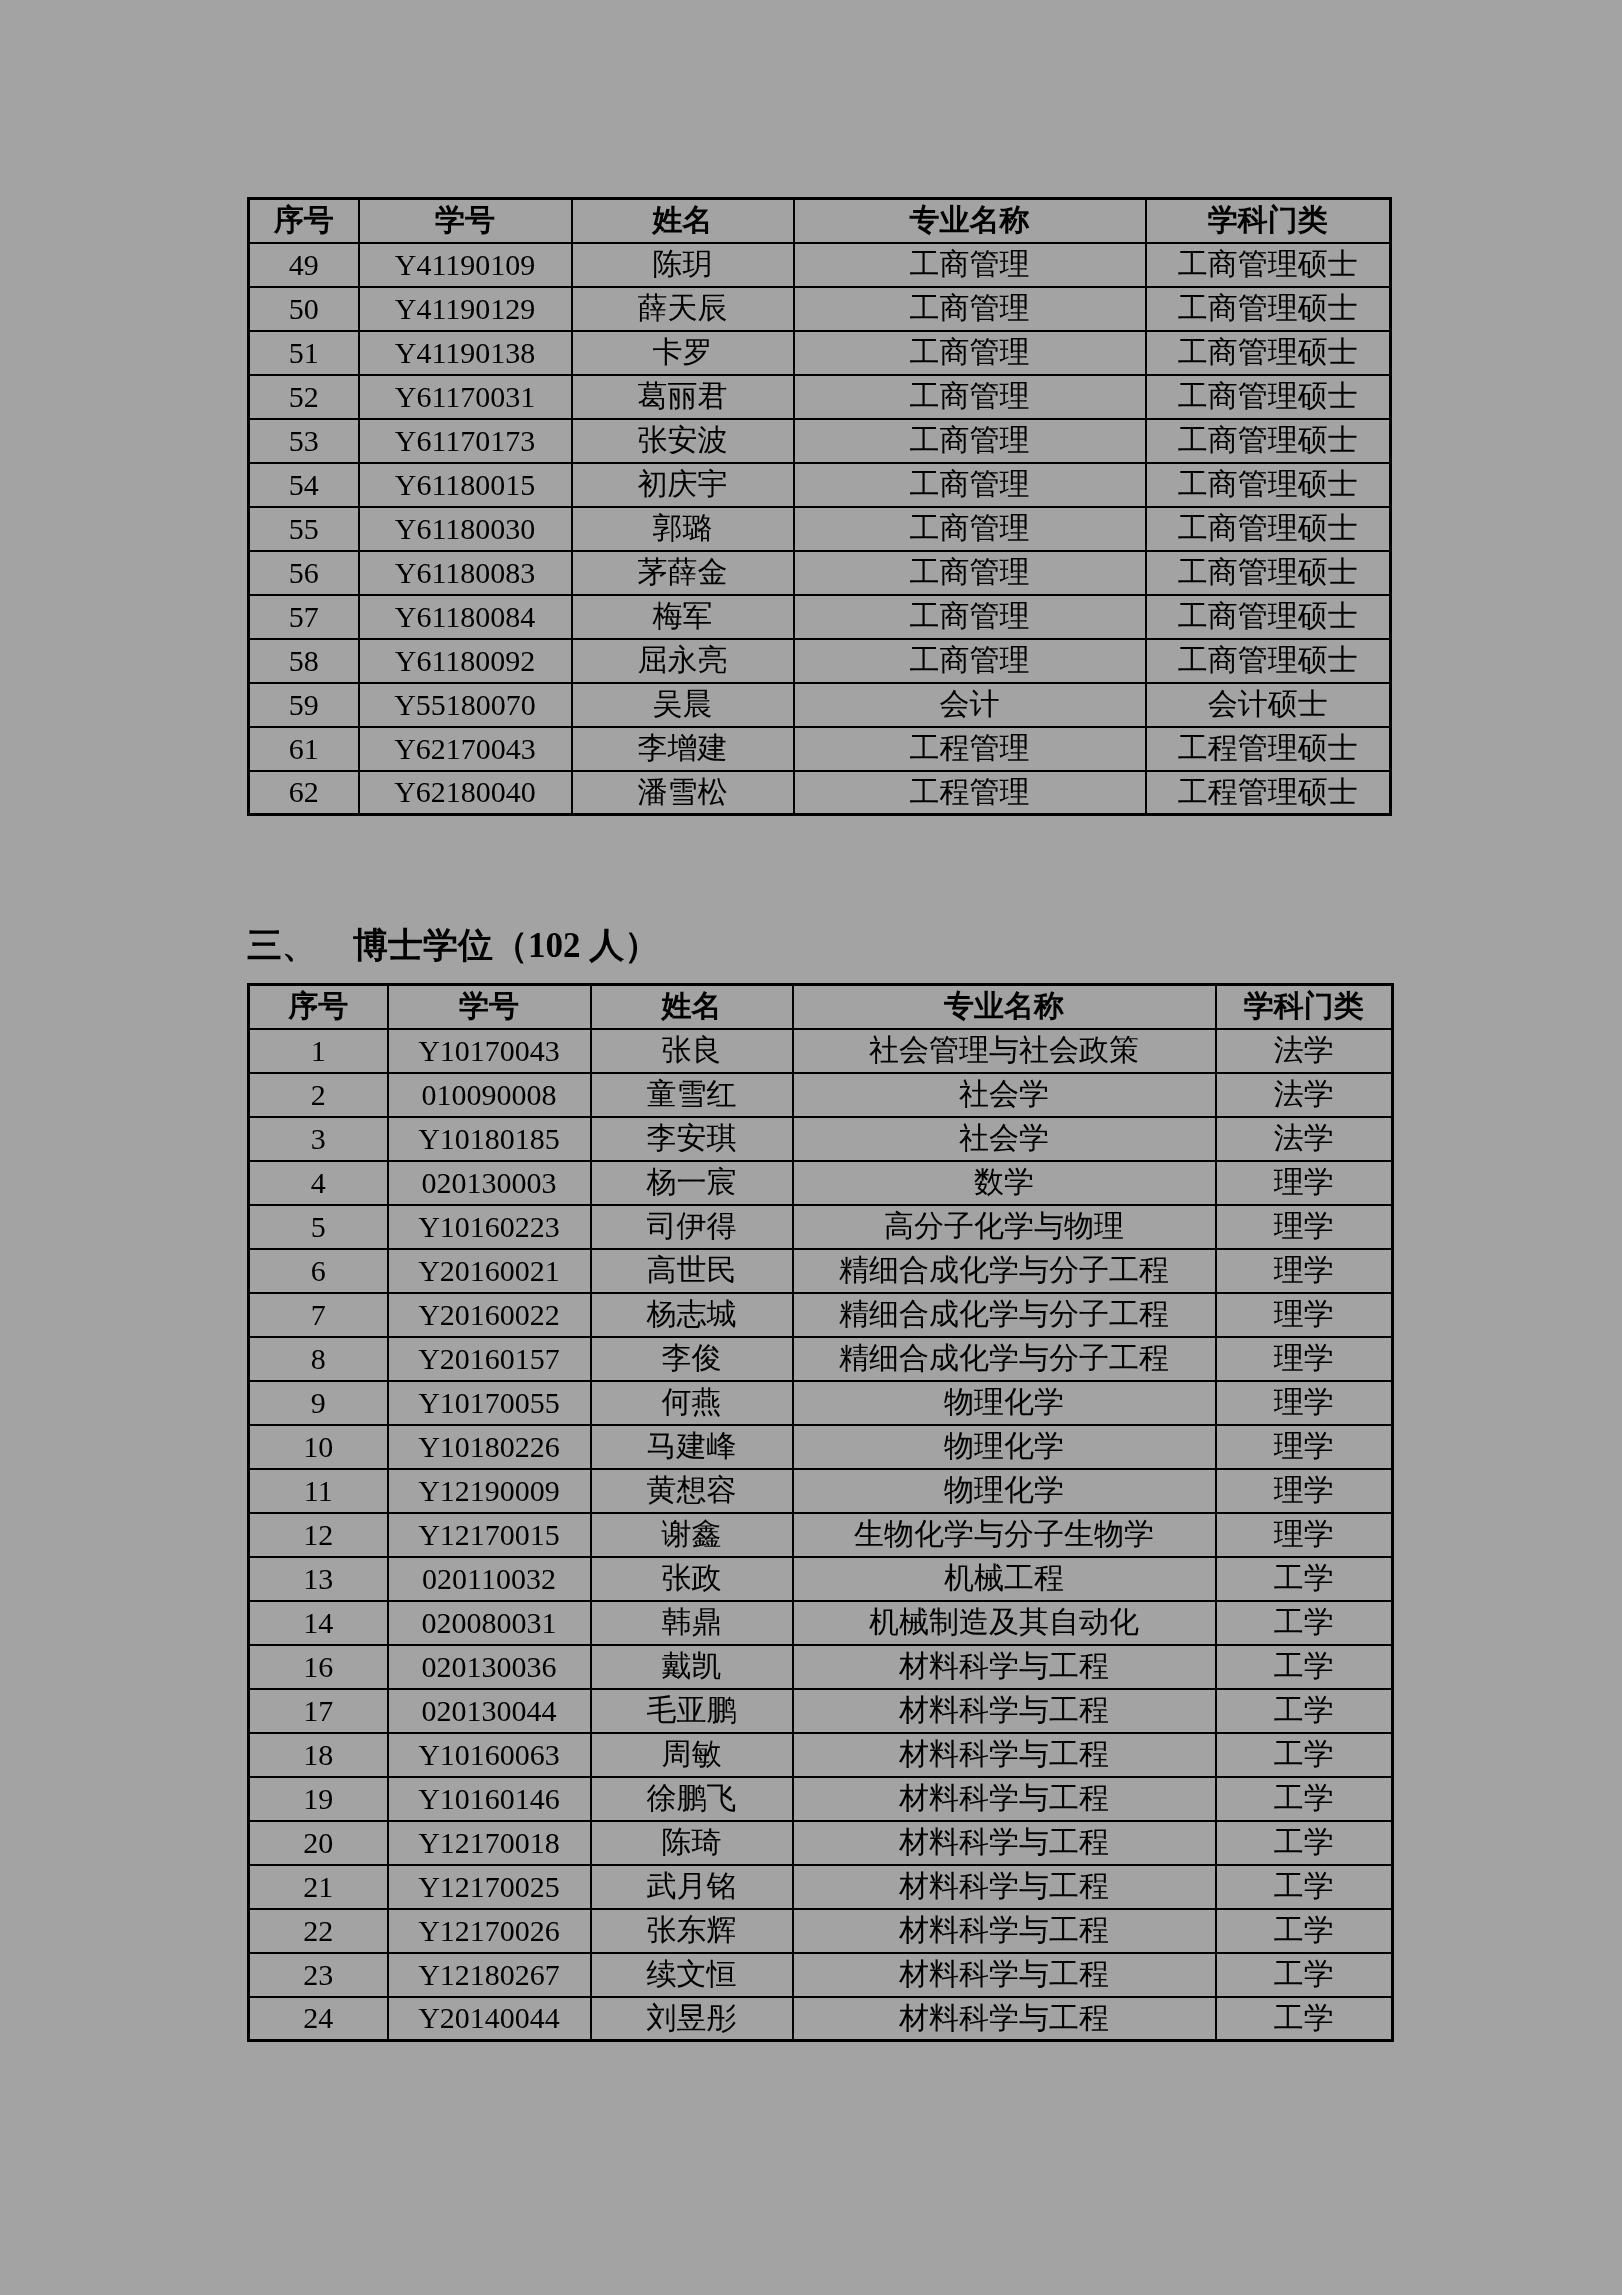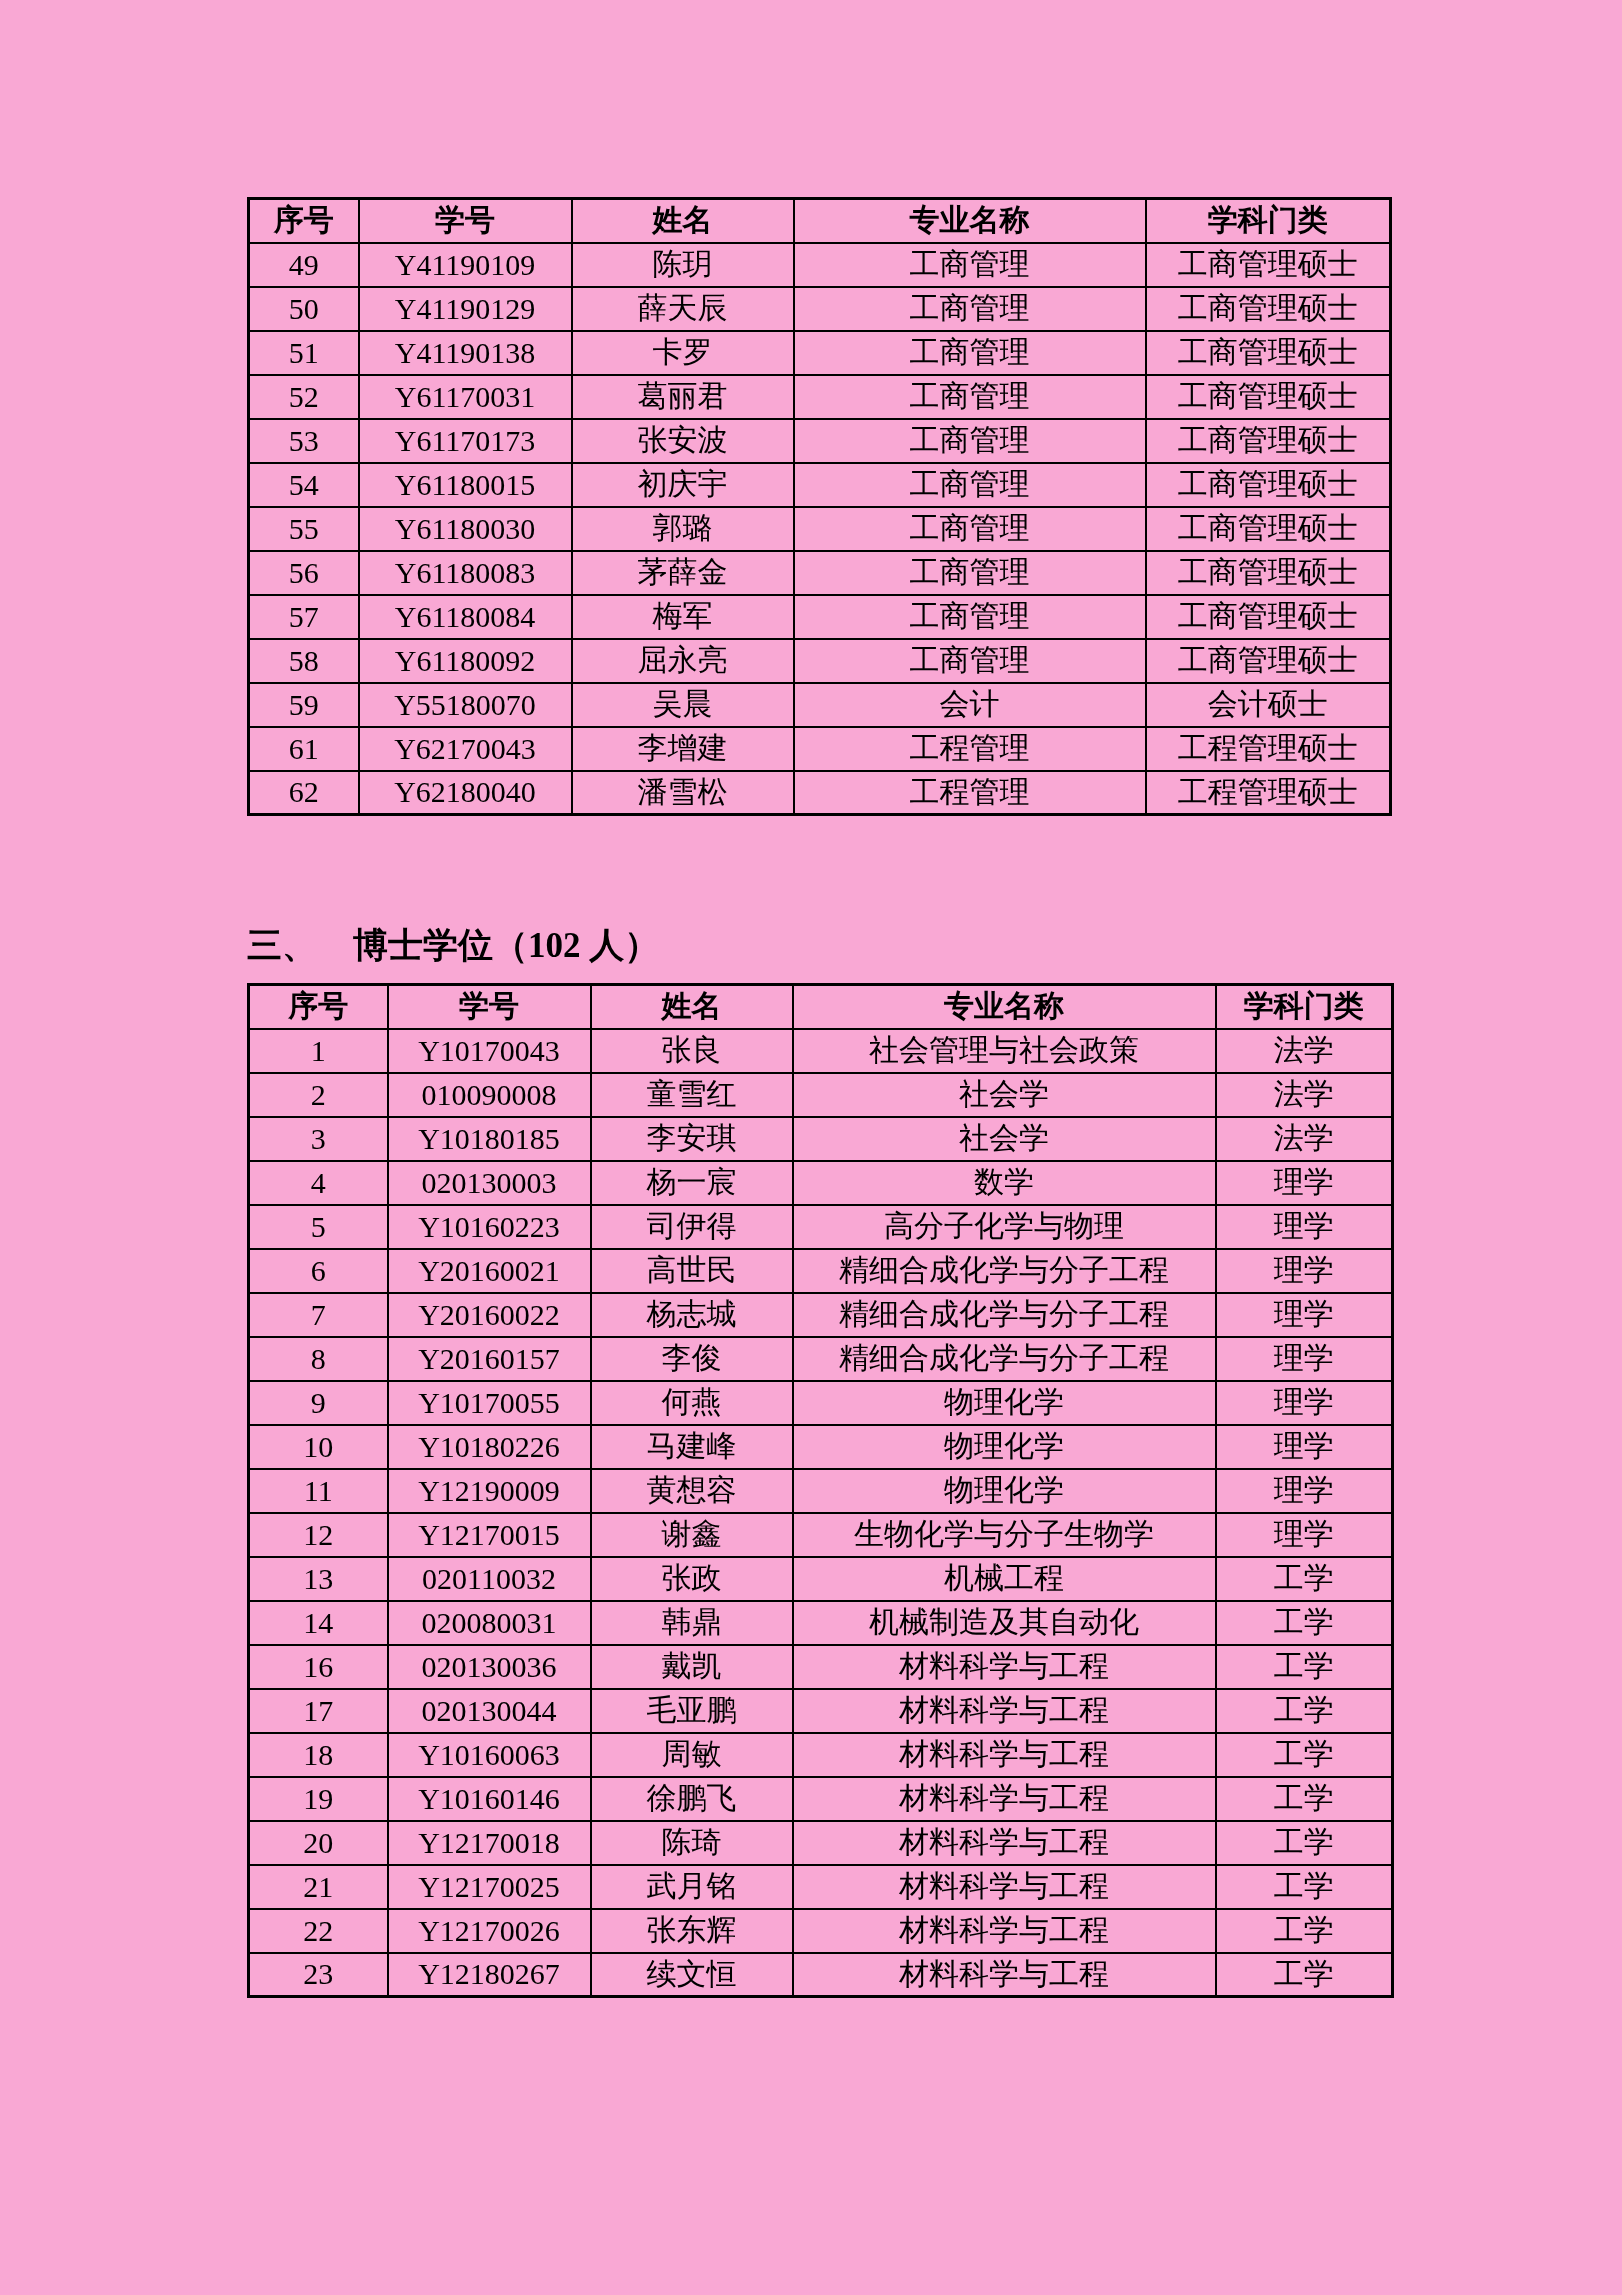--- a/index.html
+++ b/index.html
@@ -4,21 +4,21 @@
 <style>
   html, body {
     margin: 0;
     padding: 0;
     background: #888;
   }
   .page {
     position: relative;
     width: 1623px;
     height: 2295px;
-    background: #f9a8d4;
+    background: #a3a3a3;
     color: #000000;
     font-family: "Liberation Serif", "DejaVu Serif", serif;
     overflow: hidden;
   }
   table.doc-table {
     position: absolute;
     left: 247px;
     border-collapse: collapse;
     table-layout: fixed;
     width: 1143px;
@@ -345,17 +345,24 @@
           <td>材料科学与工程</td>
           <td>工学</td>
         </tr>
         <tr>
           <td>23</td>
           <td>Y12180267</td>
           <td>续文恒</td>
           <td>材料科学与工程</td>
           <td>工学</td>
         </tr>
+        <tr>
+          <td>24</td>
+          <td>Y20140044</td>
+          <td>刘昱彤</td>
+          <td>材料科学与工程</td>
+          <td>工学</td>
+        </tr>
       </tbody>
   </table>
 
 </div>
 
 
 </body></html>

